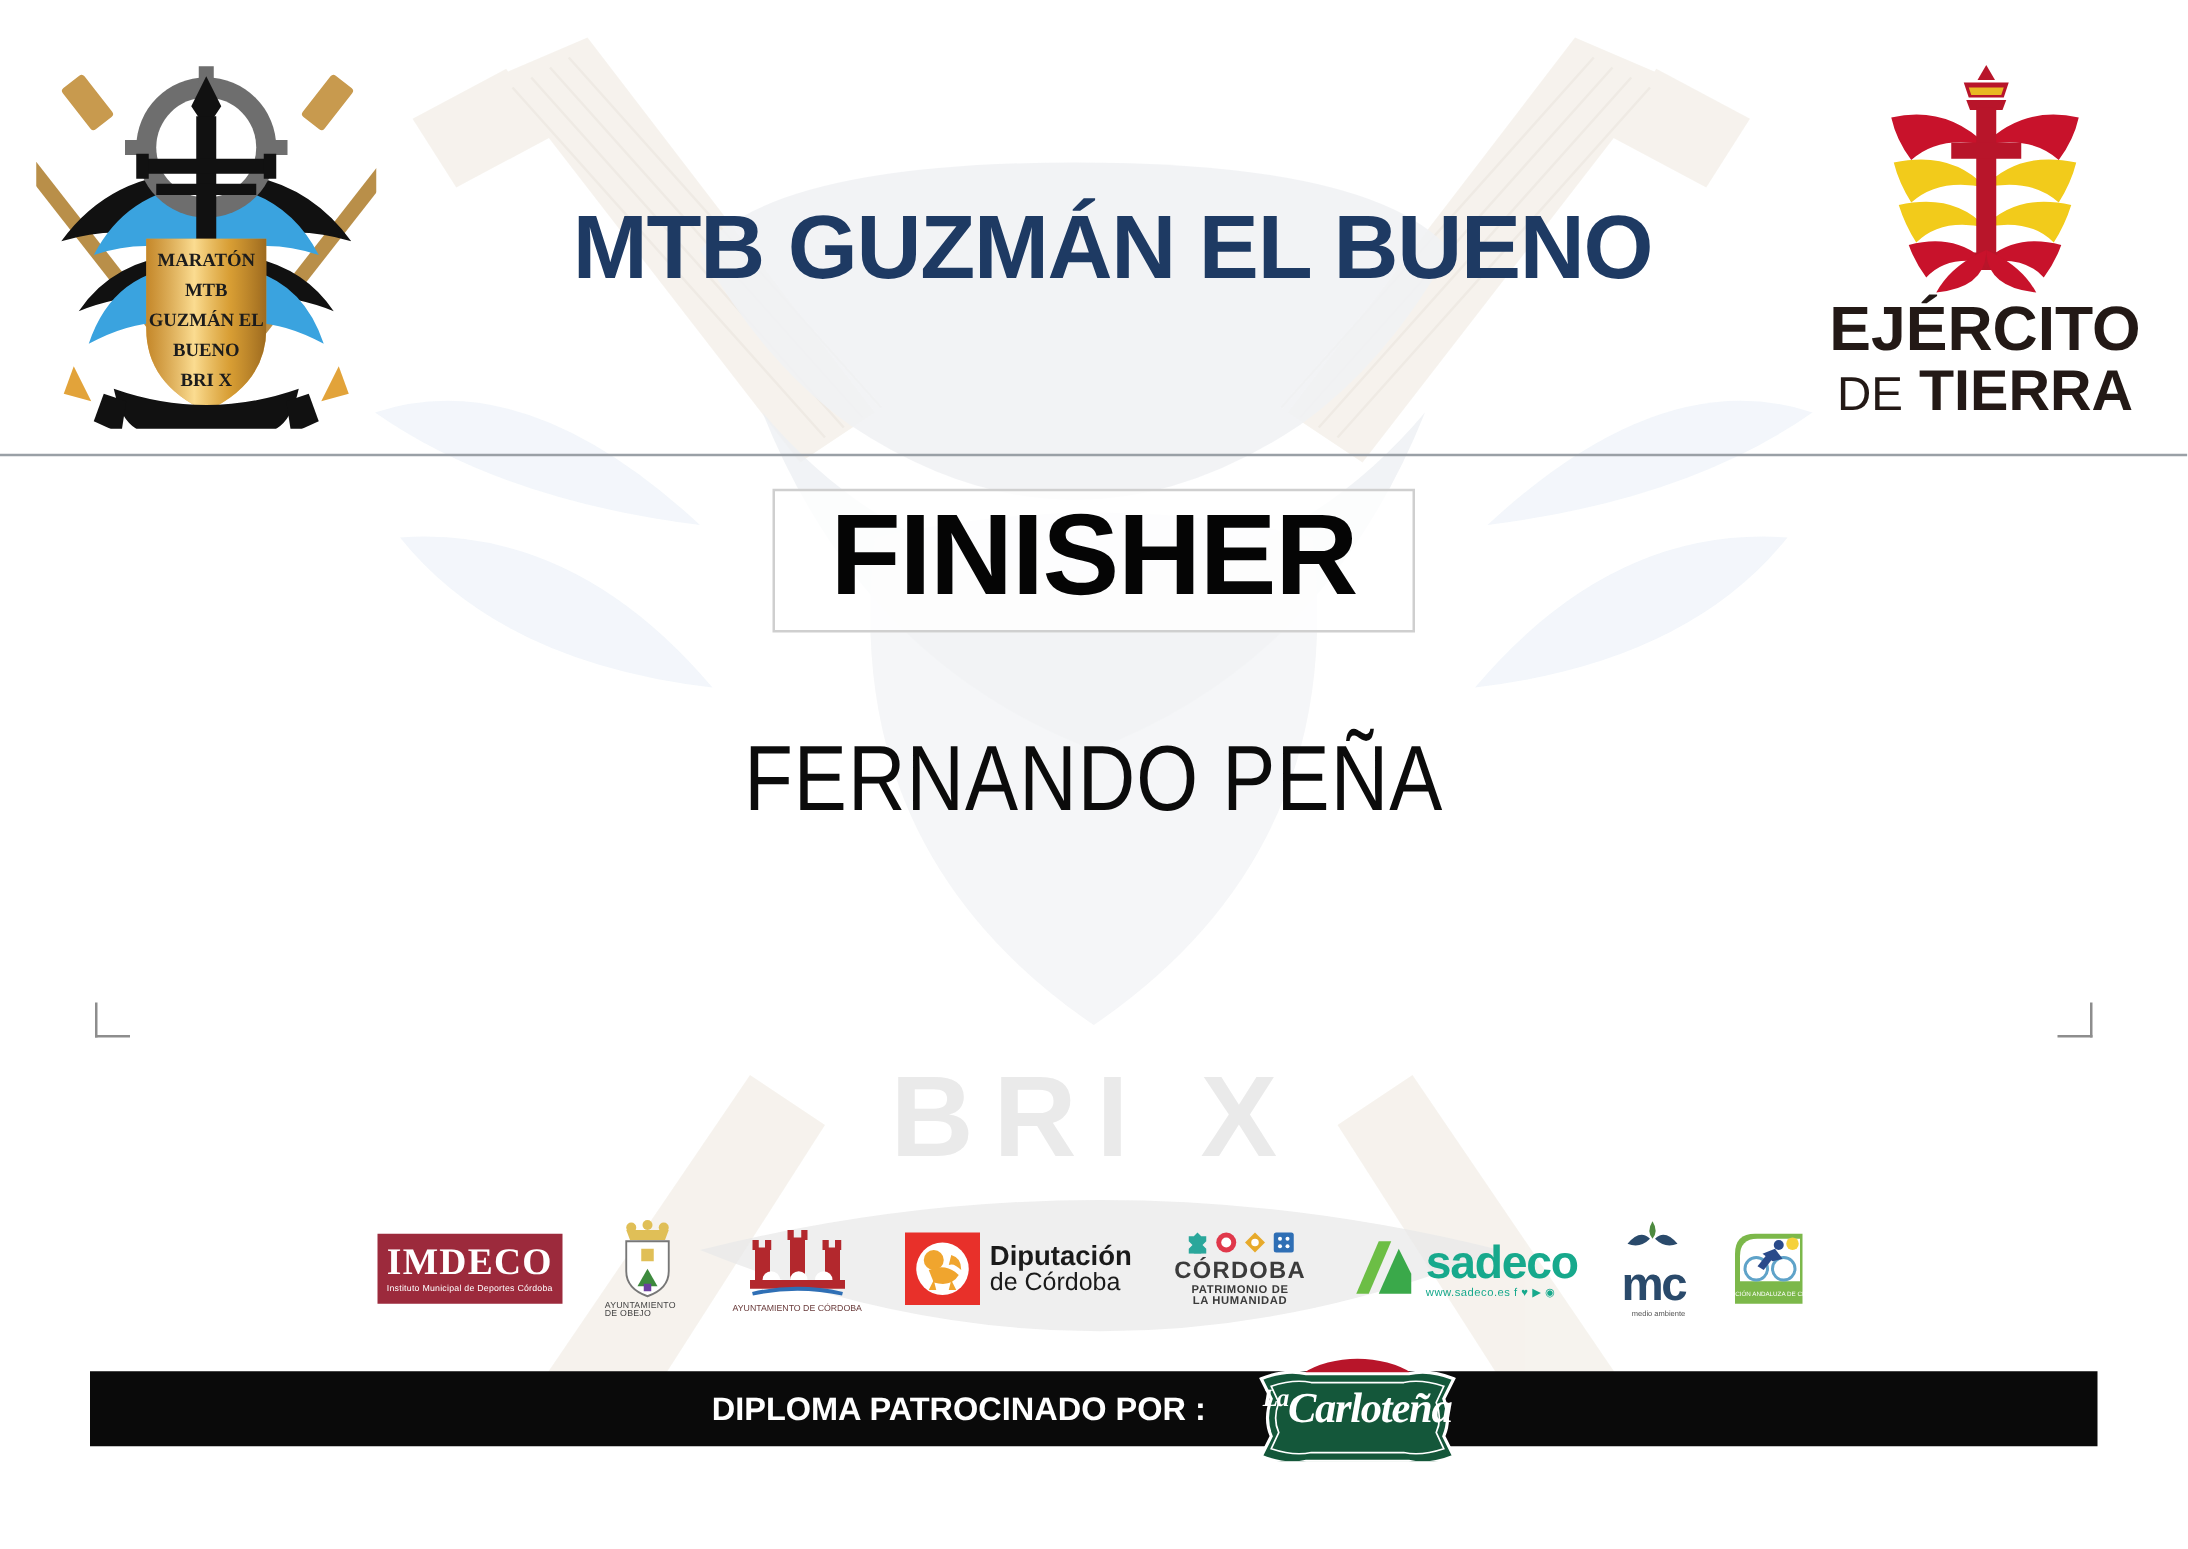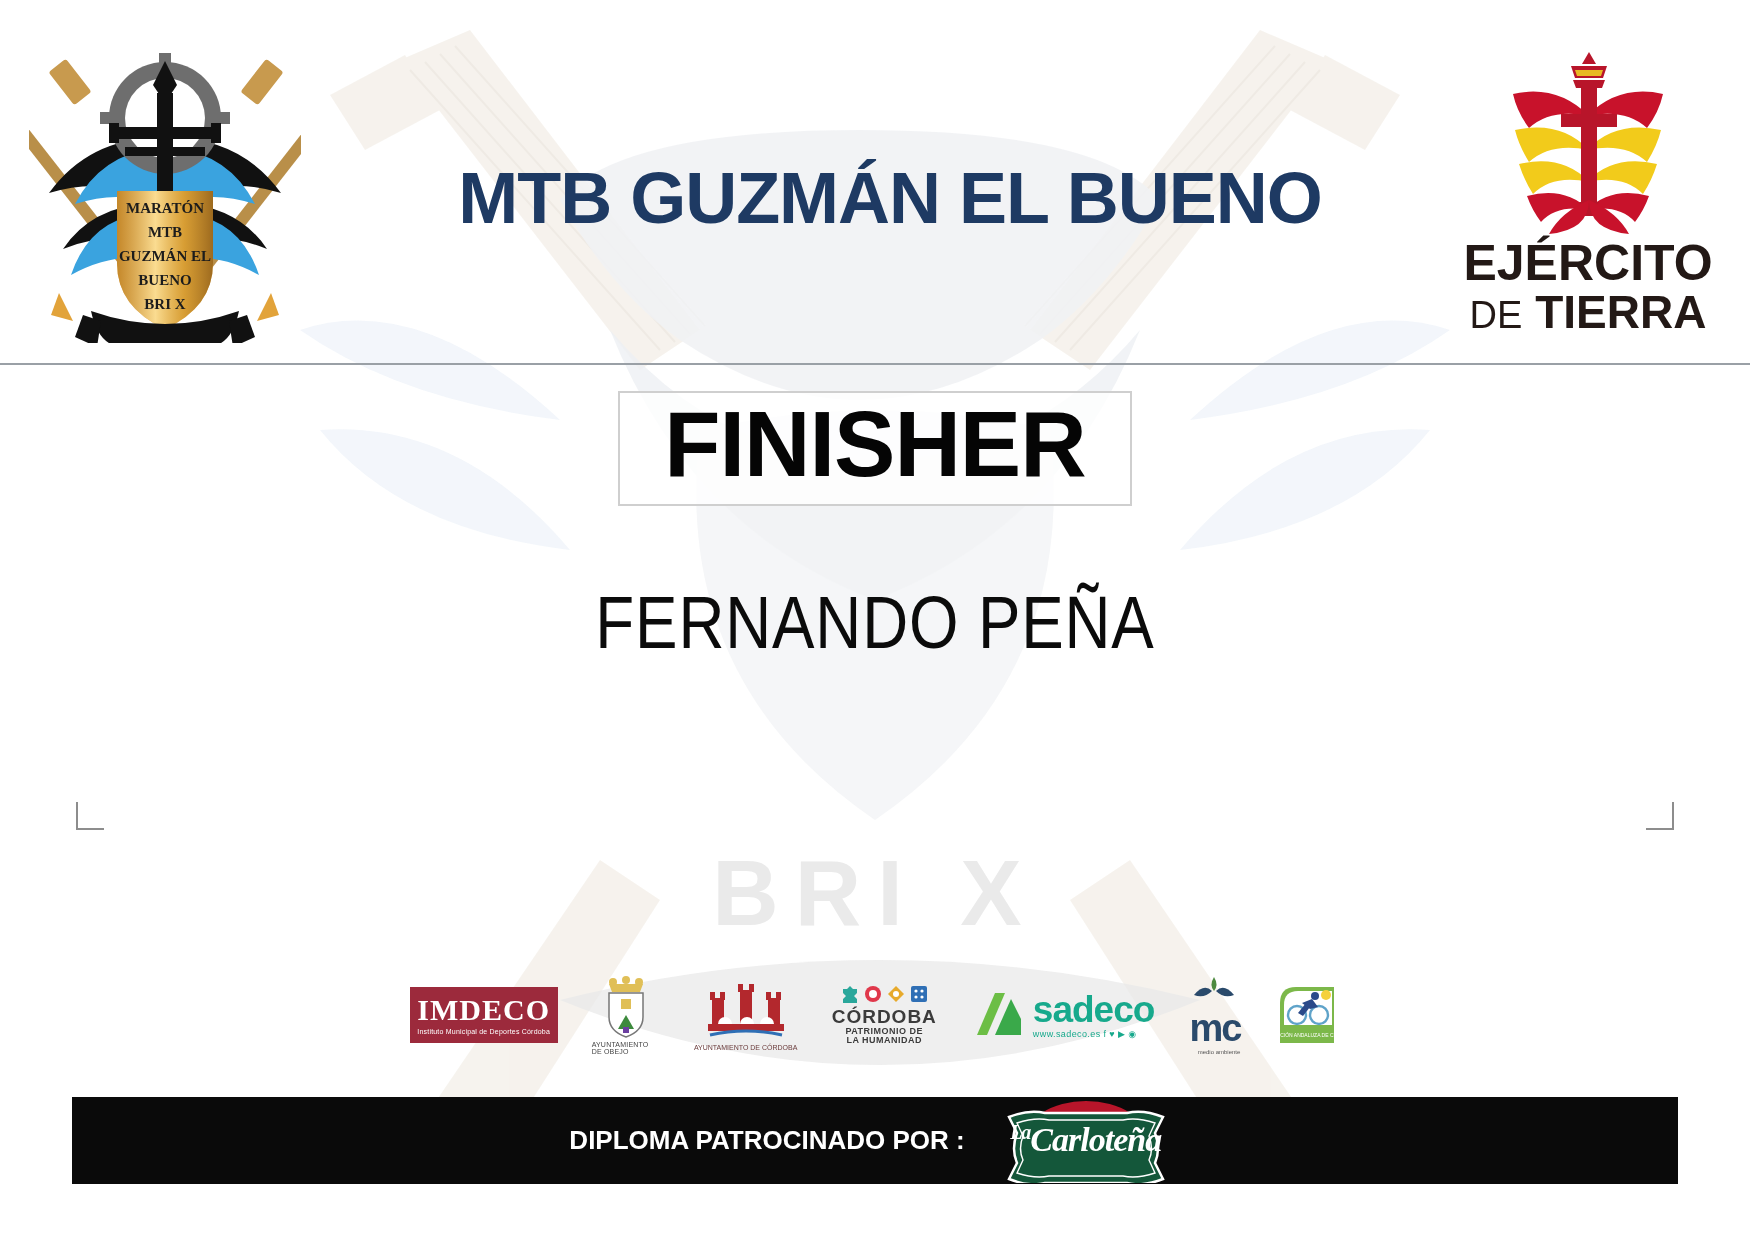--- a/index.html
+++ b/index.html
@@ -87,21 +87,21 @@
   .lg-sadeco{display:flex;align-items:center;gap:8px;}
   .lg-sadeco .stxt{display:flex;flex-direction:column;line-height:1;}
   .lg-sadeco .s1{font-size:37px;font-weight:bold;color:#17a98c;letter-spacing:-1px;}
   .lg-sadeco .s2{font-size:9px;color:#17a98c;letter-spacing:.4px;margin-top:2px;}
 
   .lg-mc{display:flex;flex-direction:column;align-items:flex-end;line-height:1;}
   .lg-mc .m1{font-size:38px;font-weight:bold;color:#2a4a6b;letter-spacing:-2px;}
   .lg-mc .m2{font-size:6px;color:#555;margin-top:2px;}
 
   
-  .blackbar{position:absolute;z-index:3;left:72px;right:72px;top:1097px;height:87px;background:#0a0a0a;
+  .blackbar{position:absolute;z-index:3;left:72px;right:72px;top:1097px;height:60px;background:#0a0a0a;
             display:flex;align-items:center;justify-content:center;gap:0;}
   .blackbar .bb-text{color:#fff;font-size:26px;font-weight:bold;letter-spacing:0px;}
   .carloteña{position:relative;margin-left:26px;width:190px;height:84px;display:flex;align-items:center;justify-content:center;}
   .carloteña .cname{position:relative;z-index:4;font-family:"Liberation Serif",serif;font-style:italic;
                     font-size:34px;color:#fff;font-weight:bold;letter-spacing:-1px;}
 </style>
 </head>
 <body>
 
 <div class="page">
@@ -334,20 +334,38 @@
           <rect x="6" y="44" width="76" height="7"></rect>
           <path d="M16 44 a7 7 0 0 1 14 0 Z" fill="#fff"></path>
           <path d="M38 44 a7 7 0 0 1 14 0 Z" fill="#fff"></path>
           <path d="M58 44 a7 7 0 0 1 14 0 Z" fill="#fff"></path>
         </g>
         <path d="M8 55 q36 -8 72 0" stroke="#2f6fb5" stroke-width="3" fill="none"></path>
       </svg>
       <div class="cap">AYUNTAMIENTO DE CÓRDOBA</div>
     </div>
 
+    <div class="sp-item lg-dip">
+      <div class="dipbox">
+        <svg width="46" height="46" viewBox="0 0 46 46">
+          <circle cx="23" cy="23" r="21" fill="#fff"></circle>
+          <g fill="#f0a52e">
+            <circle cx="16" cy="16" r="8"></circle>
+            <path d="M12 24 q14 -6 24 4 q-6 10 -20 6 Z"></path>
+            <path d="M30 12 q8 2 8 12 q-6 -6 -10 -4 Z"></path>
+            <path d="M16 32 l-4 8 h6 Z"></path>
+              <path d="M30 32 l4 8 h-6 Z"></path>
+          </g>
+        </svg>
+      </div>
+      <div class="diptxt">
+        <div class="d1">Diputación</div>
+        <div class="d2">de Córdoba</div>
+      </div>
+    </div>
 
     <div class="sp-item lg-patr">
       <div class="tiles">
         <svg width="18" height="18" viewBox="0 0 18 18">
           <path d="M9 1 l3 3 h4 v4 l-3 3 3 3 v4 h-4 l-3 3 -3 -3 h-4 v-4 l3 -3 -3 -3 v-4 h4 Z" fill="#2aa79b"></path>
         </svg>
         <svg width="18" height="18" viewBox="0 0 18 18">
           <circle cx="9" cy="9" r="8" fill="#e0384b"></circle>
             <circle cx="9" cy="9" r="4" fill="#fff"></circle>
         </svg>

